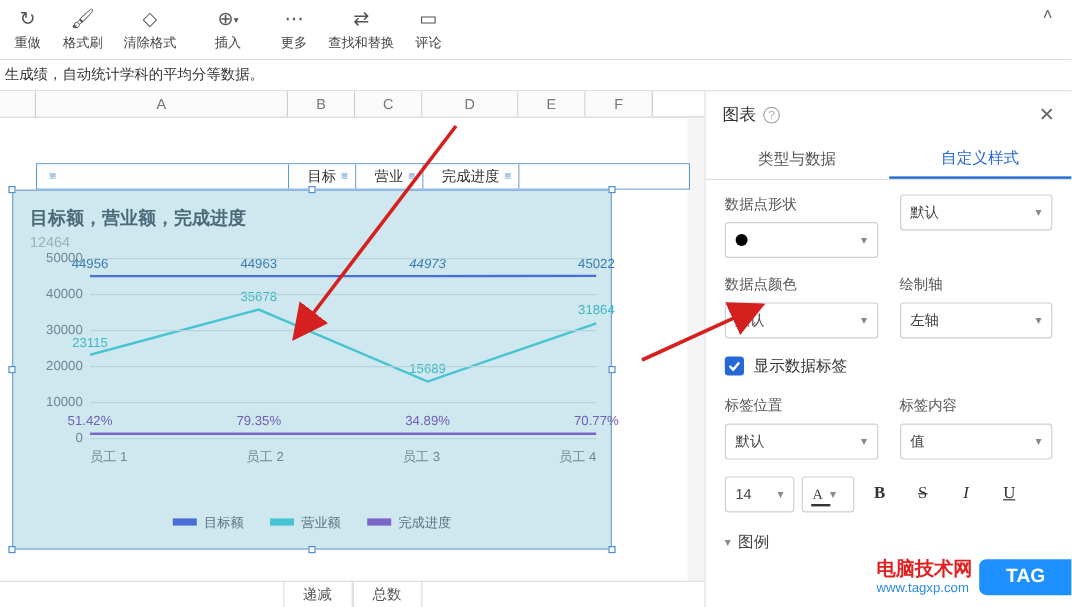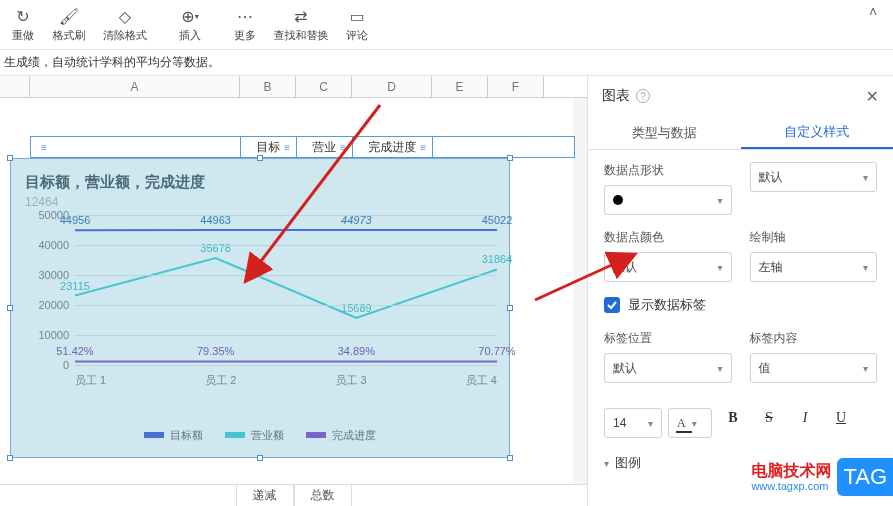--- a/index.html
+++ b/index.html
@@ -59,34 +59,34 @@
   .fcol{flex:1;}
   .flabel{font-size:12px;color:#555;margin-bottom:6px;}
   .sel{height:30px;border:1px solid #d0d0d0;border-radius:3px;display:flex;align-items:center;padding:0 8px;font-size:12px;color:#444;cursor:pointer;}
   .sel .car{margin-left:auto;color:#888;font-size:10px;}
   .dot{width:10px;height:10px;border-radius:50%;background:#000;margin-right:2px;}
   .chk-row{display:flex;align-items:center;margin:6px 0 16px 0;}
   .chkbox{width:16px;height:16px;border-radius:3px;background:#2569d4;display:flex;align-items:center;justify-content:center;margin-right:8px;cursor:pointer;}
   .chkbox svg{width:10px;height:10px;}
   .chk-label{font-size:13px;color:#333;}
   .txtfmt{display:flex;gap:6px;align-items:center;}
-  .mini-sel{height:30px;border:1px solid #d0d0d0;border-radius:3px;display:flex;align-items:center;padding:0 8px;font-size:12px;color:#444;cursor:pointer;min-width:58px;margin-top:11px;}
+  .mini-sel{height:30px;border:1px solid #d0d0d0;border-radius:3px;display:flex;align-items:center;padding:0 8px;font-size:12px;color:#444;cursor:pointer;min-width:58px;}
   .mini-sel .car{margin-left:auto;color:#888;font-size:10px;}
   .icbtn{width:30px;height:30px;border:1px solid transparent;display:flex;align-items:center;justify-content:center;font-size:14px;color:#333;cursor:pointer;border-radius:3px;font-family:"Times New Roman",serif;}
   .icbtn.bold{font-weight:700;}
   .icbtn.strike{text-decoration:line-through;}
   .icbtn.italic{font-style:italic;}
   .icbtn.under{text-decoration:underline;}
   .aunder{position:relative;width:30px;}
   .aunder .bar{position:absolute;bottom:4px;left:7px;width:16px;height:2px;background:#333;}
   .sec-head{display:flex;align-items:center;font-size:13px;color:#444;margin-top:16px;cursor:pointer;}
   .sec-head .chev{margin-right:6px;font-size:10px;color:#888;}
   .arrow{position:absolute;pointer-events:none;}
   .watermark{position:absolute;right:0px;bottom:10px;display:flex;align-items:center;gap:6px;}
-  .wm-tag{background:#1e90ff;color:#fff;border-radius:6px 0 0 6px;padding:6px 6px;font-size:22px;font-weight:400;}
+  .wm-tag{background:#1e90ff;color:#fff;border-radius:6px 0 0 6px;padding:6px 22px;font-size:16px;font-weight:700;}
   .wm-txt{text-align:left;line-height:1.1;}
   .wm-txt .l1{color:#e02020;font-weight:700;font-size:16px;}
   .wm-txt .l2{color:#2a8ae4;font-size:11px;}
   .scroll-placeholder{position:absolute;right:0;top:22px;bottom:22px;width:14px;background:#f5f5f5;}
 </style>
 </head>
 <body>
 
 <div class="toolbar">
   <div class="tbtn">

